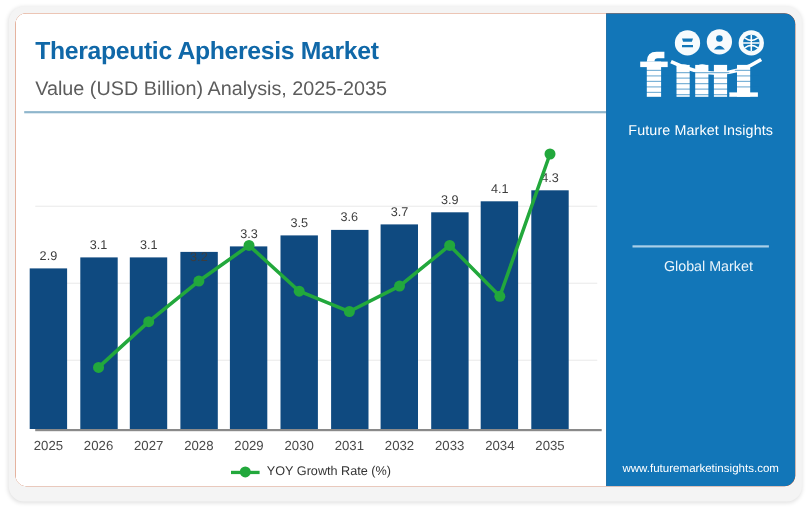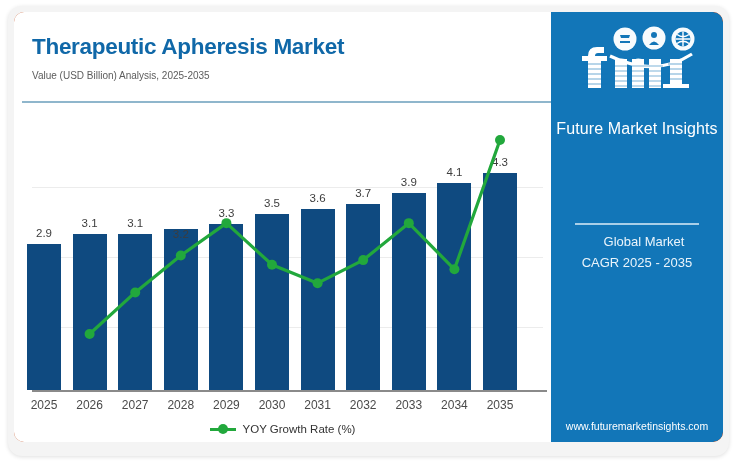--- a/index.html
+++ b/index.html
@@ -39,21 +39,21 @@
     left: 18px; top: 22px;
     font-size: 22.5px;
     font-weight: bold;
     color: #1068a8;
     letter-spacing: -0.3px;
     white-space: nowrap;
   }
   #subtitle {
     position: absolute;
     left: 18px; top: 58px;
-    font-size: 10px;
+    font-size: 18px;
     color: #5c5c5c;
     white-space: nowrap;
   }
   #headerRule {
     position: absolute;
     left: 8px; top: 89px;
     width: 529px; height: 2px;
     background: #8fb6cc;
   }
 
@@ -141,22 +141,22 @@
     border-radius: 0 10px 10px 0;
     overflow: hidden;
   }
   #logoWrap {
     position: absolute;
     left: 0; top: 14px;
     width: 172px;
     text-align: center;
   }
   #logoBrand {
-    margin-top: 16px;
-    font-size: 16px;
+    margin-top: 6px;
+    font-size: 13px;
     color: #ffffff;
     letter-spacing: 0.1px;
   }
   #cagrValue {
     position: absolute;
     left: 0; top: 162px;
     width: 172px;
     text-align: center;
     font-size: 35px;
     font-weight: bold;
@@ -305,18 +305,17 @@
               <line x1="106" y1="43" x2="128" y2="43"></line>
             <line x1="106" y1="48" x2="128" y2="48"></line>
               <line x1="106" y1="53" x2="128" y2="53"></line>
           </g>
         </svg>
         <div id="logoBrand">Future Market Insights</div>
       </div>
 
       <div id="cagrRule"></div>
       <div id="cagrCap1">Global Market</div>
-      <div id="cagrCap2">CAGR 2025 - 2035</div>
       <div id="url">www.futuremarketinsights.com</div>
     </div>
 
   </div>
 </div>
 
 </body></html>

